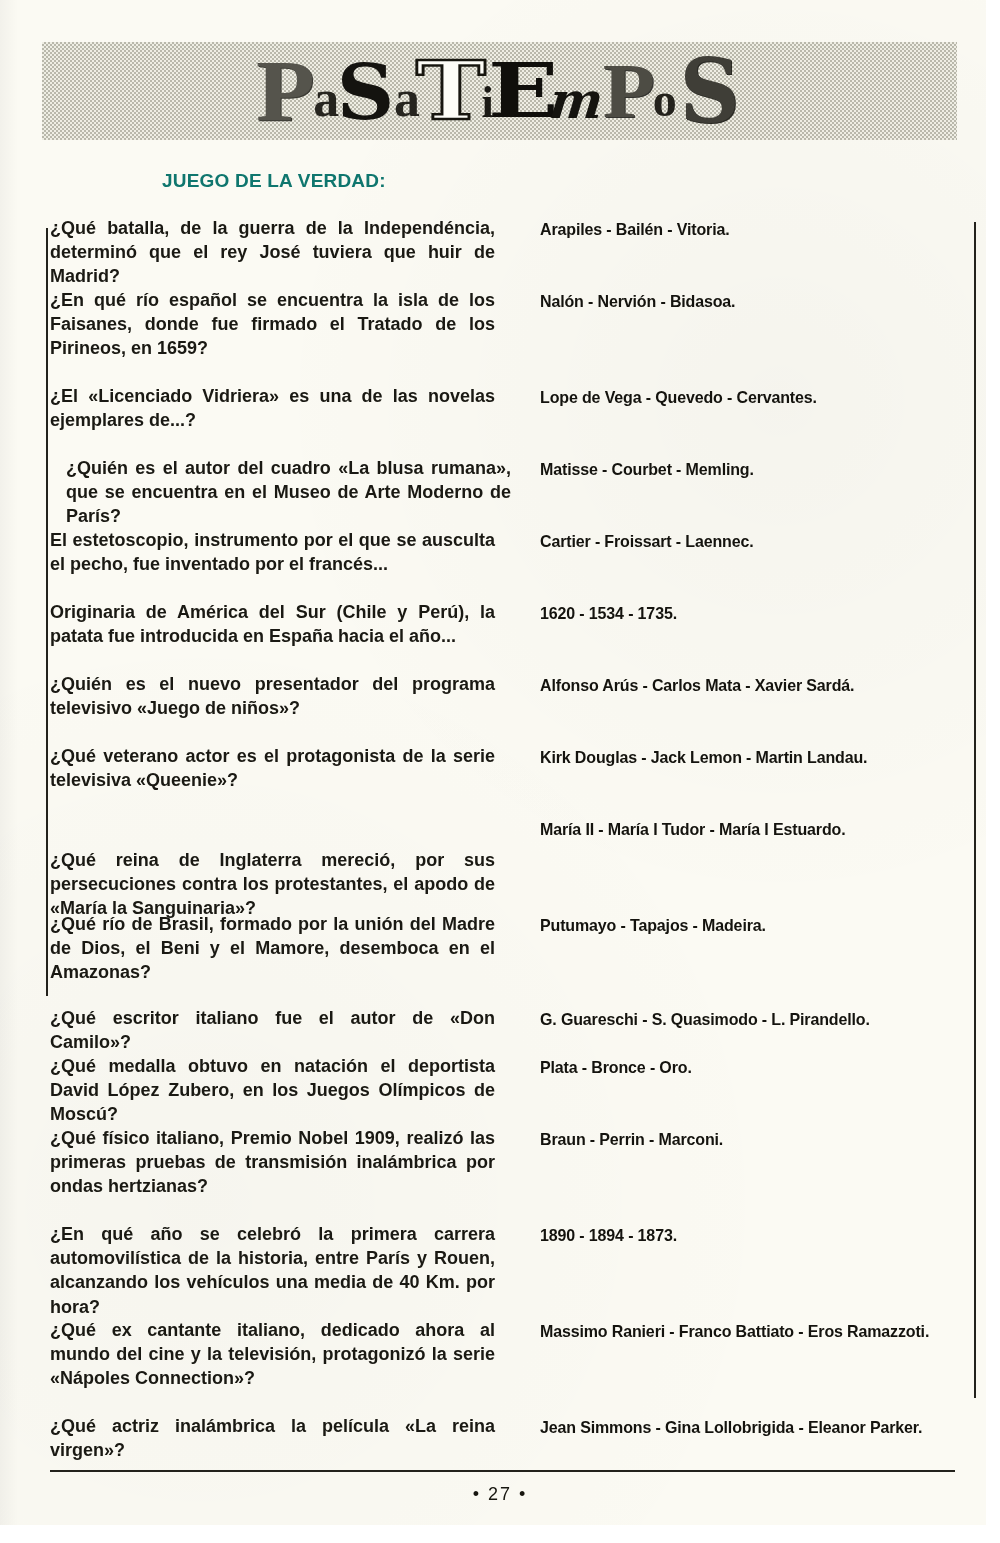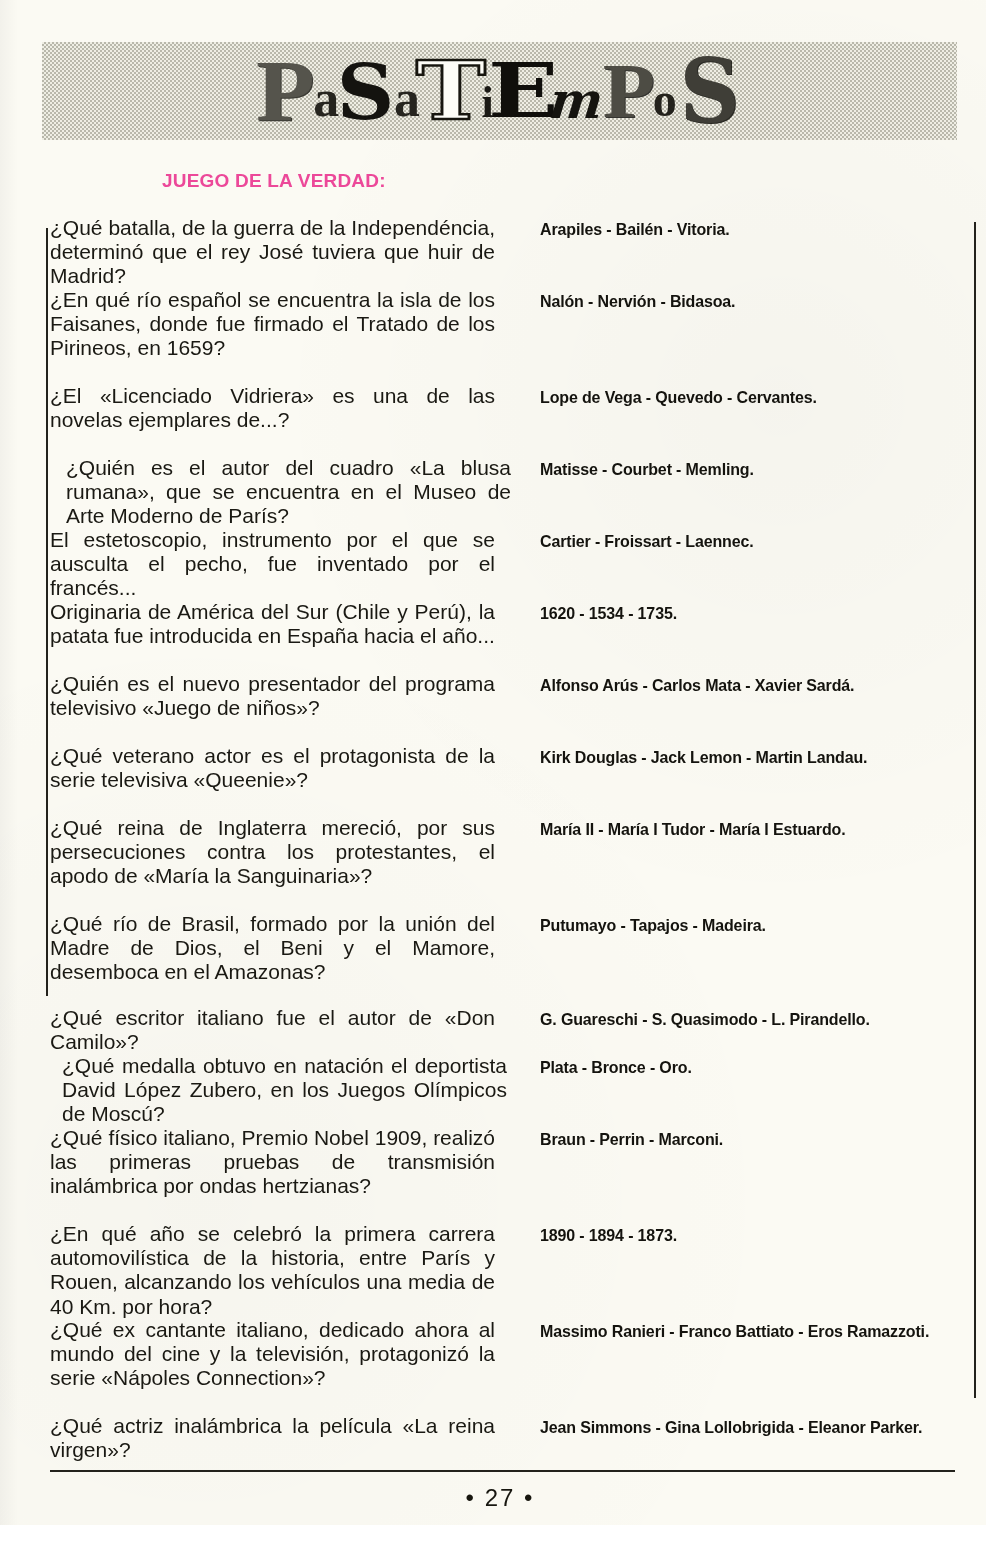--- a/index.html
+++ b/index.html
@@ -164,21 +164,21 @@
   }
 
   
   #section-heading {
     position: absolute;
     left: 162px;
     top: 170px;
     font-size: 19px;
     font-weight: 700;
     letter-spacing: 0.2px;
-    color: #ec4899;
+    color: #0f766e;
     text-align: center;
   }
 
   
   #columns {
     position: absolute;
     left: 0;
     top: 206px;
     width: 1000px;
   }
@@ -207,26 +207,27 @@
   
   #rule-answers-right {
     position: absolute;
     left: 974px;
     top: 222px;
     width: 2px;
     height: 1176px;
     background: #23221c;
   }
   .question {
-    font-size: 21px;
+    font-size: 18px;
     line-height: 24.2px;
     text-align: justify;
     color: #1a1913;
     margin: 0;
     hyphens: manual;
+    font-weight: bold;
   }
   .answer {
     font-size: 16.5px;
     font-weight: 700;
     line-height: 22px;
     color: #14130e;
     margin: 0;
     white-space: nowrap;
     letter-spacing: -0.15px;
     transform: scaleX(0.97);
@@ -241,21 +242,21 @@
     width: 905px;
     height: 2px;
     background: #23221c;
   }
   #footer-pageno {
     position: absolute;
     left: 0;
     top: 1484px;
     width: 1000px;
     text-align: center;
-    font-size: 24px;
+    font-size: 18px;
     font-weight: 400;
     letter-spacing: 2px;
     color: #17160f;
     font-family: "Liberation Sans", sans-serif;
   }
 </style>
 </head>
 <body>
 
 <div id="page"></div>
@@ -286,24 +287,24 @@
 <div id="columns">
   <div class="col-questions" id="col-questions">
       <p class="question" style="position: absolute; left: 0px; top: 10px; width: 445px;">¿Qué batalla, de la guerra de la Independéncia, determinó que el rey José tuviera que huir de Madrid?</p>
       <p class="question" style="position: absolute; left: 0px; top: 82px; width: 445px;">¿En qué río español se encuentra la isla de los Faisanes, donde fue firmado el Tratado de los Pirineos, en 1659?</p>
       <p class="question" style="position: absolute; left: 0px; top: 178px; width: 445px;">¿El «Licenciado Vidriera» es una de las novelas ejemplares de...?</p>
       <p class="question" style="position: absolute; left: 16px; top: 250px; width: 445px;">¿Quién es el autor del cuadro «La blusa rumana», que se encuentra en el Museo de Arte Moderno de París?</p>
       <p class="question" style="position: absolute; left: 0px; top: 322px; width: 445px;">El estetoscopio, instrumento por el que se ausculta el pecho, fue inventado por el francés...</p>
       <p class="question" style="position: absolute; left: 0px; top: 394px; width: 445px;">Originaria de América del Sur (Chile y Perú), la patata fue introducida en España hacia el año...</p>
       <p class="question" style="position: absolute; left: 0px; top: 466px; width: 445px;">¿Quién es el nuevo presentador del programa televisivo «Juego de niños»?</p>
       <p class="question" style="position: absolute; left: 0px; top: 538px; width: 445px;">¿Qué veterano actor es el protagonista de la serie televisiva «Queenie»?</p>
-      <p class="question" style="position: absolute; left: 0px; top: 610px; width: 445px;">¿Qué reina de Inglaterra mereció, por sus persecuciones contra los protestantes, el apodo de «María la Sanguinaria»?</p>
+      <p class="question" style="position: absolute; left: 0px; top: 642px; width: 445px;">¿Qué reina de Inglaterra mereció, por sus persecuciones contra los protestantes, el apodo de «María la Sanguinaria»?</p>
       <p class="question" style="position: absolute; left: 0px; top: 706px; width: 445px;">¿Qué río de Brasil, formado por la unión del Madre de Dios, el Beni y el Mamore, desemboca en el Amazonas?</p>
       <p class="question" style="position: absolute; left: 0px; top: 800px; width: 445px;">¿Qué escritor italiano fue el autor de «Don Camilo»?</p>
-      <p class="question" style="position: absolute; left: 0px; top: 848px; width: 445px; margin-left: 12px;">¿Qué medalla obtuvo en natación el deportista David López Zubero, en los Juegos Olímpicos de Moscú?</p>
+      <p class="question" style="position: absolute; left: 0px; top: 848px; width: 445px;">¿Qué medalla obtuvo en natación el deportista David López Zubero, en los Juegos Olímpicos de Moscú?</p>
       <p class="question" style="position: absolute; left: 0px; top: 920px; width: 445px;">¿Qué físico italiano, Premio Nobel 1909, realizó las primeras pruebas de transmisión inalámbrica por ondas hertzianas?</p>
       <p class="question" style="position: absolute; left: 0px; top: 1016px; width: 445px;">¿En qué año se celebró la primera carrera automovilística de la historia, entre París y Rouen, alcanzando los vehículos una media de 40 Km. por hora?</p>
       <p class="question" style="position: absolute; left: 0px; top: 1112px; width: 445px;">¿Qué ex cantante italiano, dedicado ahora al mundo del cine y la televisión, protagonizó la serie «Nápoles Connection»?</p>
       <p class="question" style="position: absolute; left: 0px; top: 1208px; width: 445px;">¿Qué actriz inalámbrica la película «La reina virgen»?</p>
     </div>
   <div class="col-answers" id="col-answers">
       <p class="answer" style="position: absolute; left: 0px; top: 12px;">Arapiles - Bailén - Vitoria.</p>
       <p class="answer" style="position: absolute; left: 0px; top: 84px;">Nalón - Nervión - Bidasoa.</p>
       <p class="answer" style="position: absolute; left: 0px; top: 180px;">Lope de Vega - Quevedo - Cervantes.</p>
       <p class="answer" style="position: absolute; left: 0px; top: 252px;">Matisse - Courbet - Memling.</p>

